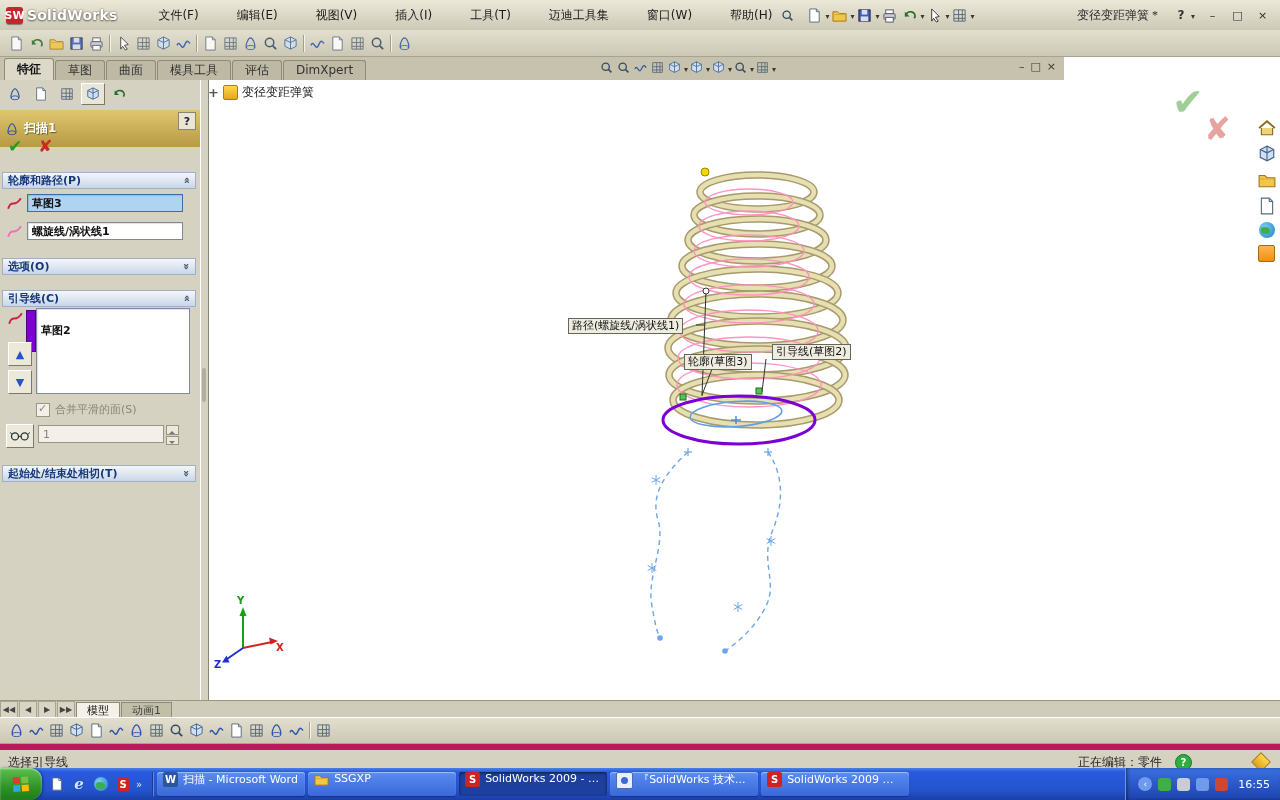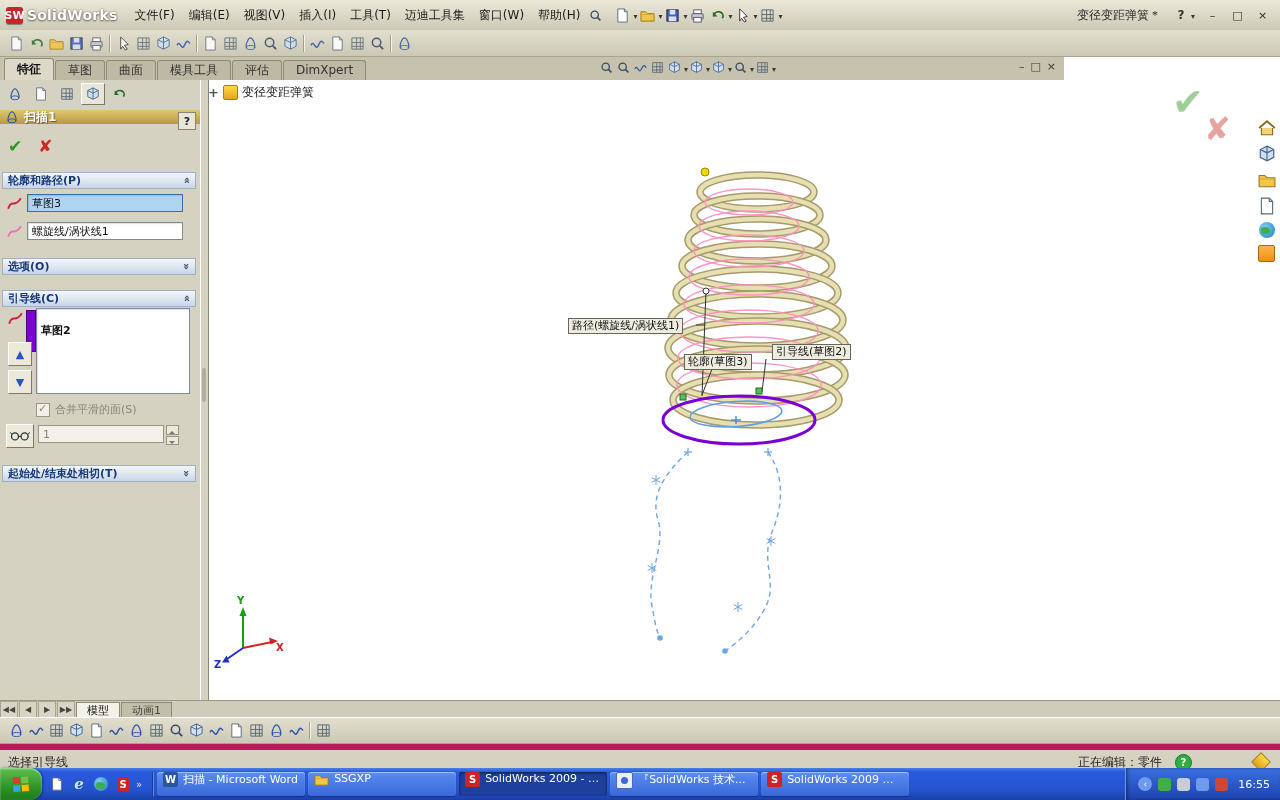--- a/index.html
+++ b/index.html
@@ -16,21 +16,21 @@
 
   
   .titlebar{left:0;top:0;width:1280px;height:30px;
     background:linear-gradient(#ece8d8,#cdc9b6);border-bottom:1px solid #9a9680;
     display:flex;align-items:center;}
   .logo{display:flex;align-items:center;gap:4px;padding:0 10px 0 6px;}
   .logo-badge{width:17px;height:17px;background:#c8242c;border-radius:3px;display:flex;align-items:center;justify-content:center;
     color:#fff;font-weight:bold;font-size:11px;box-shadow:0 1px 1px rgba(0,0,0,.4);}
   .logo-text{font-weight:bold;font-size:14px;color:#fff;text-shadow:0 1px 2px #6b675a,0 0 2px #6b675a;letter-spacing:.2px;}
   .menubar{display:flex;align-items:center;}
-  .menu-item{padding:3px 7px;color:#1c1c1c;cursor:default;}
+  .menu-item{padding:3px 7px;color:#1c1c1c;cursor:default;margin-left:24px;}
   .std-toolbar{display:flex;align-items:center;margin-left:8px;}
   .doc-title{margin-left:auto;color:#2b2b2b;font-size:12px;padding:0 14px;font-family:Liberation Serif, serif;}
   .win-help{width:18px;text-align:center;color:#333;font-weight:bold;}
   .winbtns{display:flex;align-items:center;gap:2px;padding:0 6px;}
   .winbtn{width:21px;height:17px;display:flex;align-items:center;justify-content:center;
     font-size:11px;color:#2e2e2e;border:1px solid transparent;}
 
   
   .toolbar2{left:0;top:30px;width:1280px;height:27px;background:linear-gradient(#e2dfcf,#ccc8b5);
     border-bottom:1px solid #a7a38e;display:flex;align-items:center;padding-left:6px;box-sizing:border-box;}
@@ -43,34 +43,34 @@
     border:1px solid #8f8b76;border-bottom:none;border-radius:3px 3px 0 0;margin-right:1px;}
   .ftab.active{background:#dcd9c8;font-weight:bold;height:21px;line-height:21px;color:#111;}
   .viewbar{position:absolute;left:598px;top:2px;display:flex;align-items:center;}
   .docwinbtns{position:absolute;right:8px;top:3px;display:flex;gap:6px;color:#3a3a2e;font-size:11px;}
 
   
   .pm{left:0;top:80px;width:200px;height:620px;background:#d6d2c2;border-right:1px solid #8a8675;}
   .pm-tabstrip{position:absolute;left:3px;top:3px;display:flex;gap:2px;align-items:center;}
   .pmtab{width:22px;height:20px;display:flex;align-items:center;justify-content:center;border:1px solid transparent;}
   .pmtab.active{background:#e9e6d8;border-color:#fff #7c7866 #7c7866 #fff;}
-  .pm-header{position:absolute;left:0;top:30px;width:200px;height:14px;
+  .pm-header{position:absolute;left:0;top:30px;width:200px;height:37px;
     background:linear-gradient(#dfc66e,#b79a43);display:flex;align-items:center;gap:5px;padding-left:5px;box-sizing:border-box;}
   .pm-header-title{color:#fff;font-weight:bold;font-size:12px;text-shadow:1px 1px 1px rgba(0,0,0,.45);}
   .pm-help{position:absolute;right:4px;top:2px;width:16px;height:16px;background:#e9e6d8;
     border:1px solid #8a8675;display:flex;align-items:center;justify-content:center;font-weight:bold;font-size:11px;color:#223;}
   .pm-okrow{position:absolute;left:8px;top:56px;display:flex;gap:16px;font-size:17px;font-weight:bold;}
   .pm-ok{color:#1f9e1f;} .pm-cancel{color:#cf2525;}
   .pm-sec{position:absolute;left:2px;width:194px;height:17px;
     background:linear-gradient(#f4f7fb,#c9d6e8);border:1px solid #9fb0c6;box-sizing:border-box;
     display:flex;align-items:center;padding:0 5px;font-size:11px;font-weight:bold;color:#14387a;}
   .chev{margin-left:auto;color:#3c5170;font-weight:bold;font-size:11px;}
   .chev-up::after{content:"»";display:inline-block;transform:rotate(-90deg);}
   .chev-down::after{content:"»";display:inline-block;transform:rotate(90deg);}
-  .pm-row{position:absolute;display:flex;align-items:center;gap:4px;}
+  .pm-row{position:absolute;display:flex;align-items:center;gap:4px;font-weight:bold;}
   .pm-field{height:18px;border:1px solid #7c8a9a;background:#fff;box-sizing:border-box;
     display:flex;align-items:center;padding:0 4px;font-size:11px;color:#111;width:156px;
     box-shadow:inset 1px 1px 1px rgba(0,0,0,.12);}
   .pm-field.selected{background:#add4f2;border-color:#3a6ea5;}
   .pm-list{position:absolute;left:36px;top:228px;width:152px;height:84px;background:#fff;
     border:1px solid #7c8a9a;box-shadow:inset 1px 1px 1px rgba(0,0,0,.12);font-size:11px;}
   .pm-list-item{padding:14px 4px;color:#111;font-weight:bold;}
   .color-strip{position:absolute;left:26px;top:230px;width:8px;height:40px;background:#7a00d4;border:1px solid #4d0086;}
   .updown{position:absolute;left:8px;width:22px;height:22px;background:#ece9db;
     border:1px solid;border-color:#fff #7c7866 #7c7866 #fff;display:flex;align-items:center;justify-content:center;

